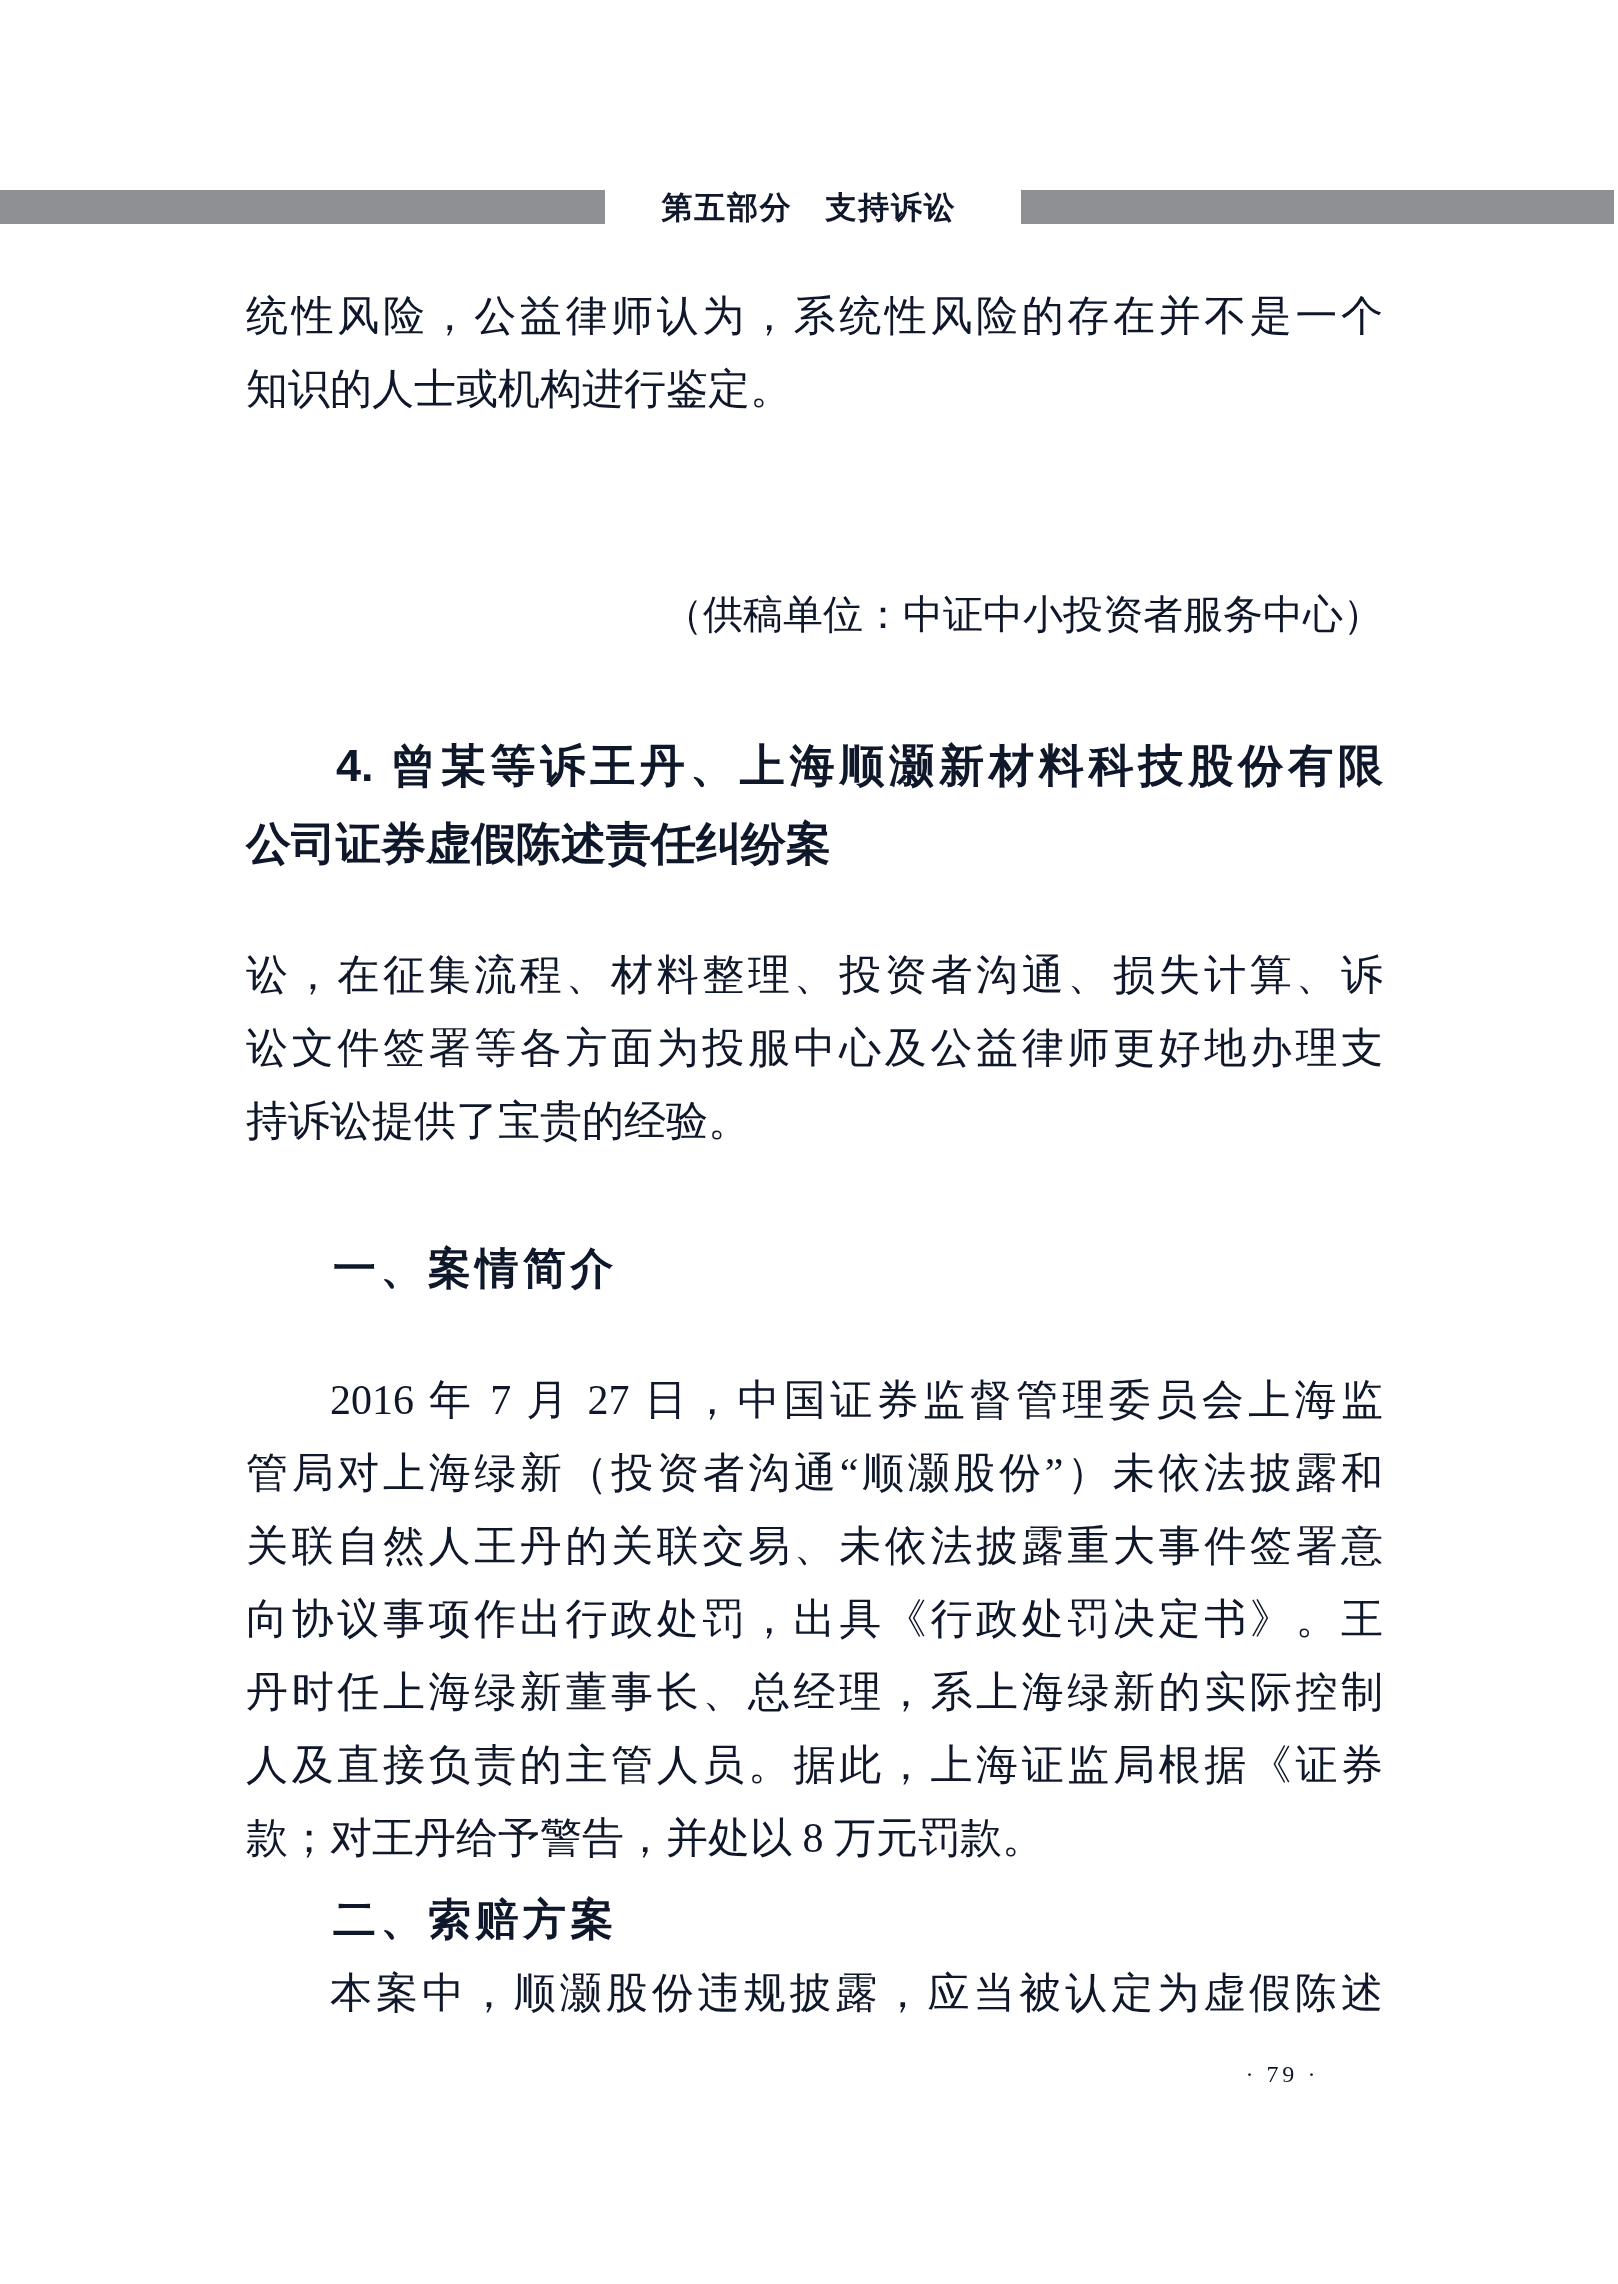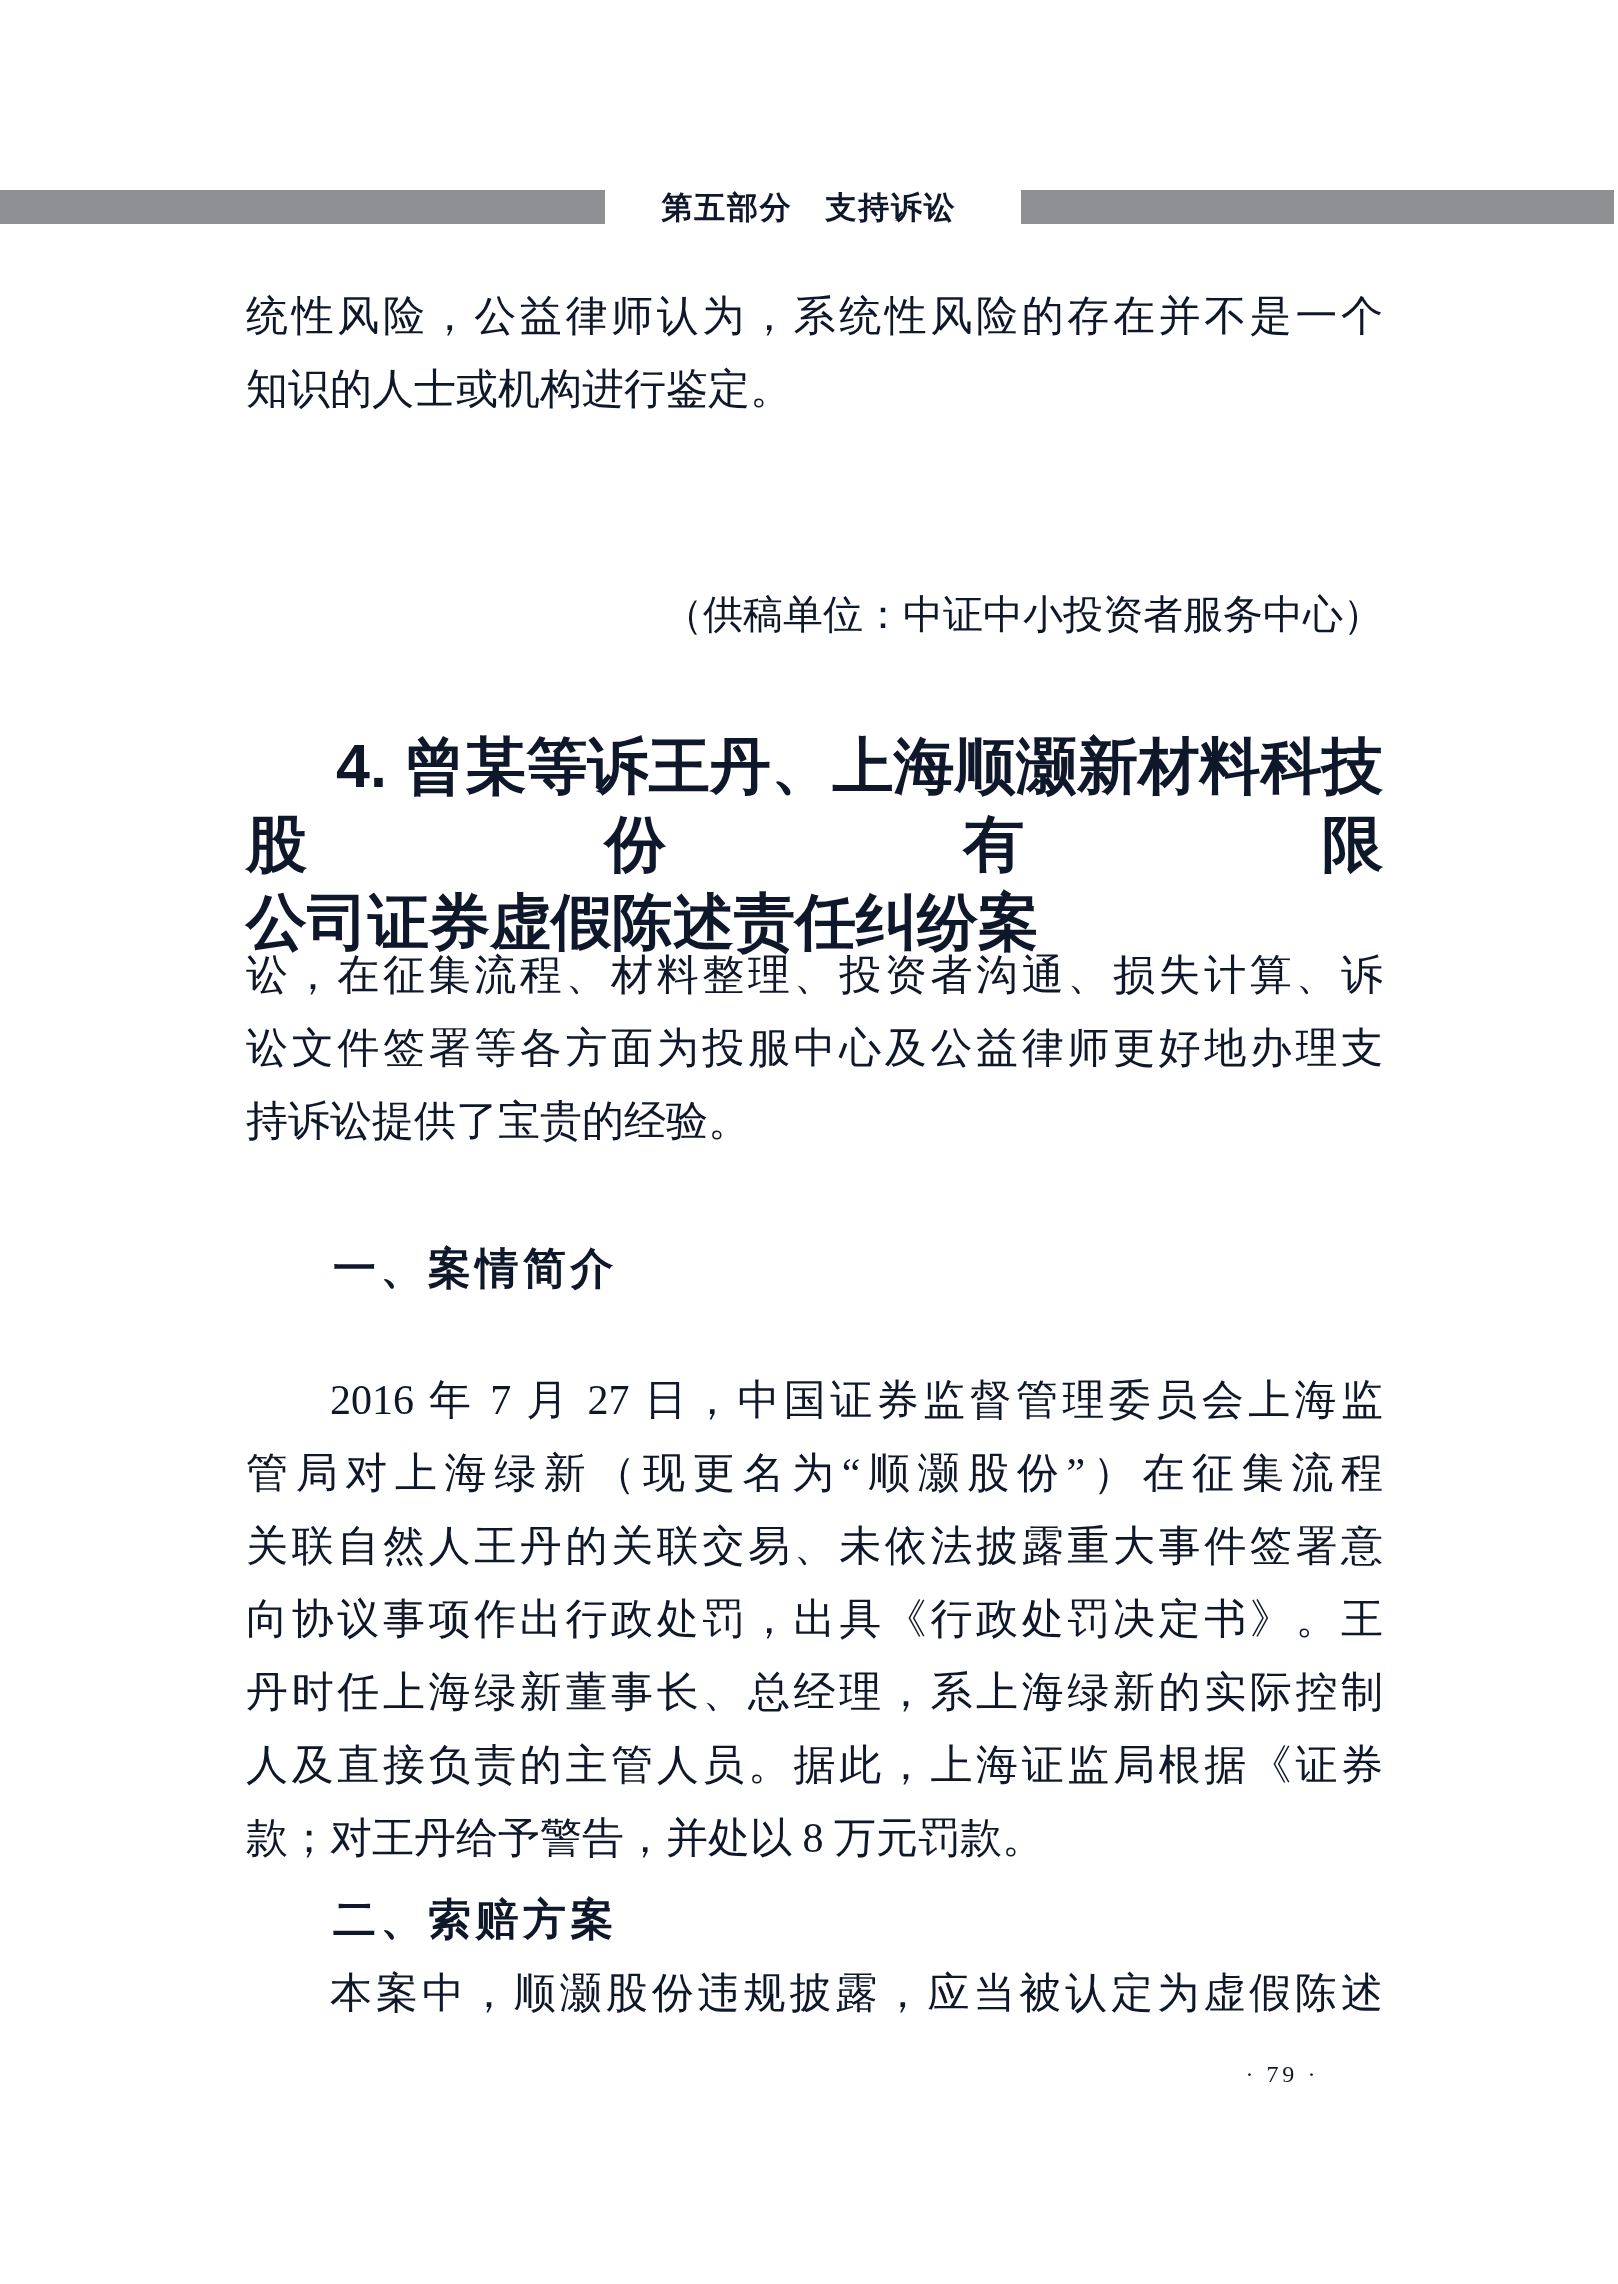--- a/index.html
+++ b/index.html
@@ -54,21 +54,21 @@
     top: 578px;
     font-size: 40px;
     line-height: 73px;
     text-align: right;
     font-family: "Liberation Serif", "DejaVu Serif", serif;
   }
   #section-heading { top: 727px; }
   #section-heading .h-line {
     font-family: "Liberation Sans", "DejaVu Sans", sans-serif;
     font-weight: 700;
-    font-size: 61px;
+    font-size: 45px;
     line-height: 78px;
     text-align: justify;
     text-align-last: justify;
     text-justify: inter-character;
   }
   #section-heading .h-line.end { text-align-last: left; }
   #section-heading .h-line.indent-h { text-indent: 90px; }
 
   #para-intro { top: 939px; }
   .subheading {
@@ -118,21 +118,21 @@
   <div class="block" id="para-intro">
     <div class="line">讼，在征集流程、材料整理、投资者沟通、损失计算、诉</div>
     <div class="line">讼文件签署等各方面为投服中心及公益律师更好地办理支</div>
     <div class="line end">持诉讼提供了宝贵的经验。</div>
   </div>
 
   <div class="block subheading" id="sub-summary">一、案情简介</div>
 
   <div class="block" id="para-case">
     <div class="line indent-body">2016 年 7 月 27 日，中国证券监督管理委员会上海监</div>
-    <div class="line">管局对上海绿新（现更名为“顺灏股份”）在征集流程</div>
+    <div class="line">管局对上海绿新（投资者沟通“顺灏股份”）未依法披露和</div>
     <div class="line">关联自然人王丹的关联交易、未依法披露重大事件签署意</div>
     <div class="line">向协议事项作出行政处罚，出具《行政处罚决定书》。王</div>
     <div class="line">丹时任上海绿新董事长、总经理，系上海绿新的实际控制</div>
     <div class="line">人及直接负责的主管人员。据此，上海证监局根据《证券</div>
     <div class="line end">款；对王丹给予警告，并处以 8 万元罚款。</div>
   </div>
 
   <div class="block subheading" id="sub-claim">二、索赔方案</div>
 
   <div class="block" id="para-claim">

